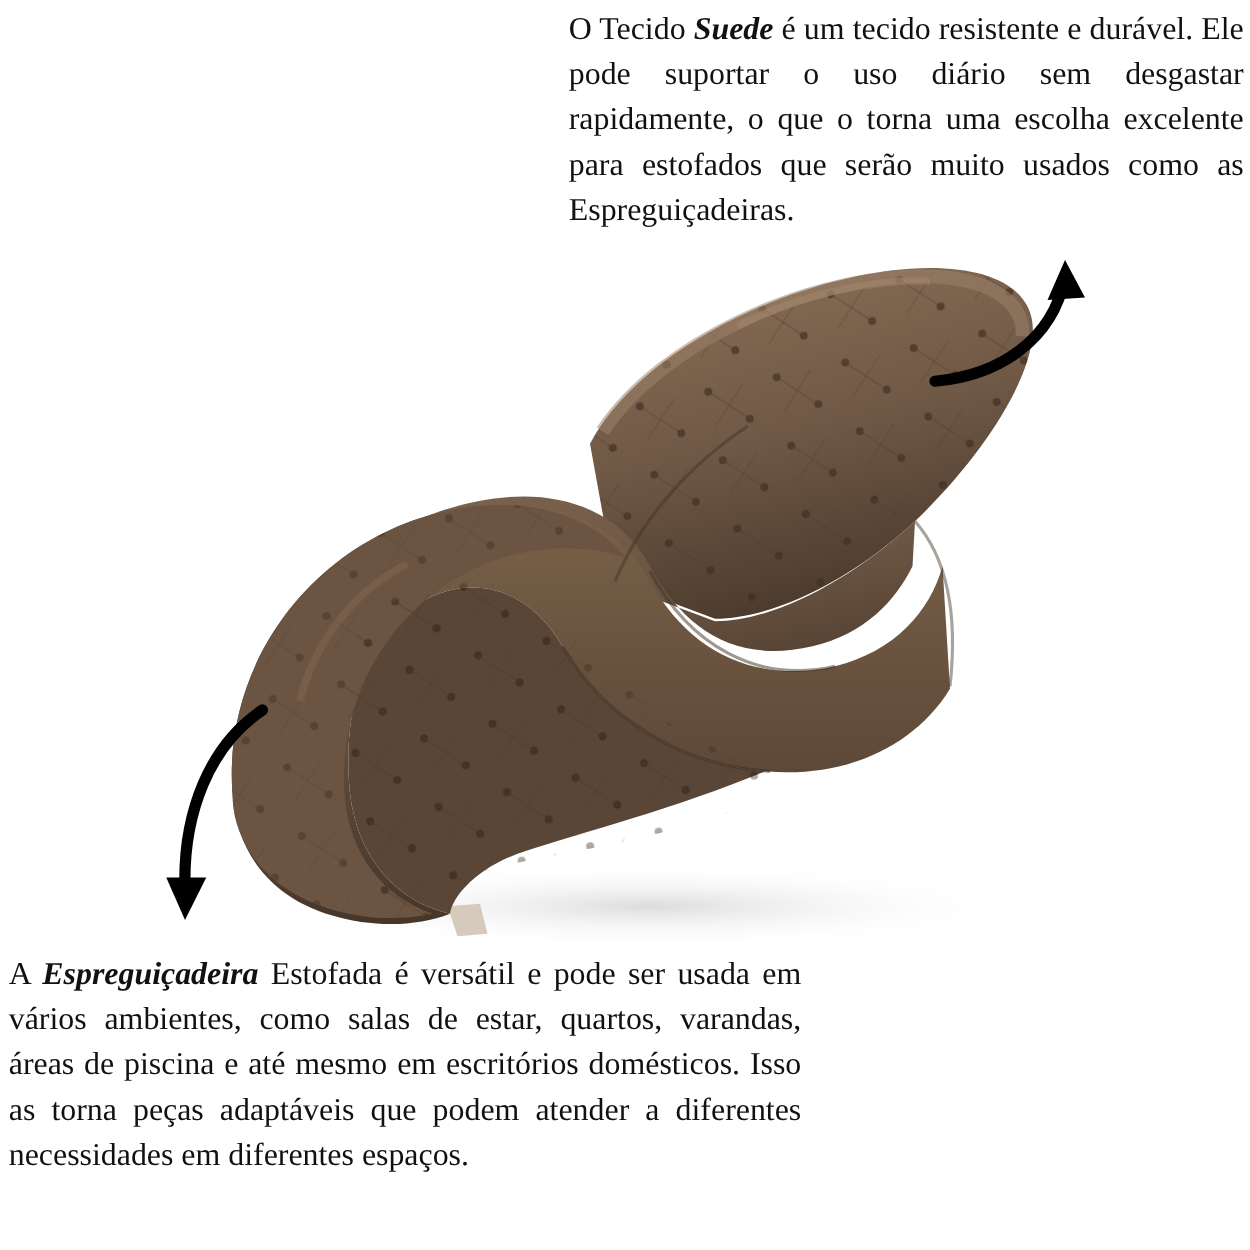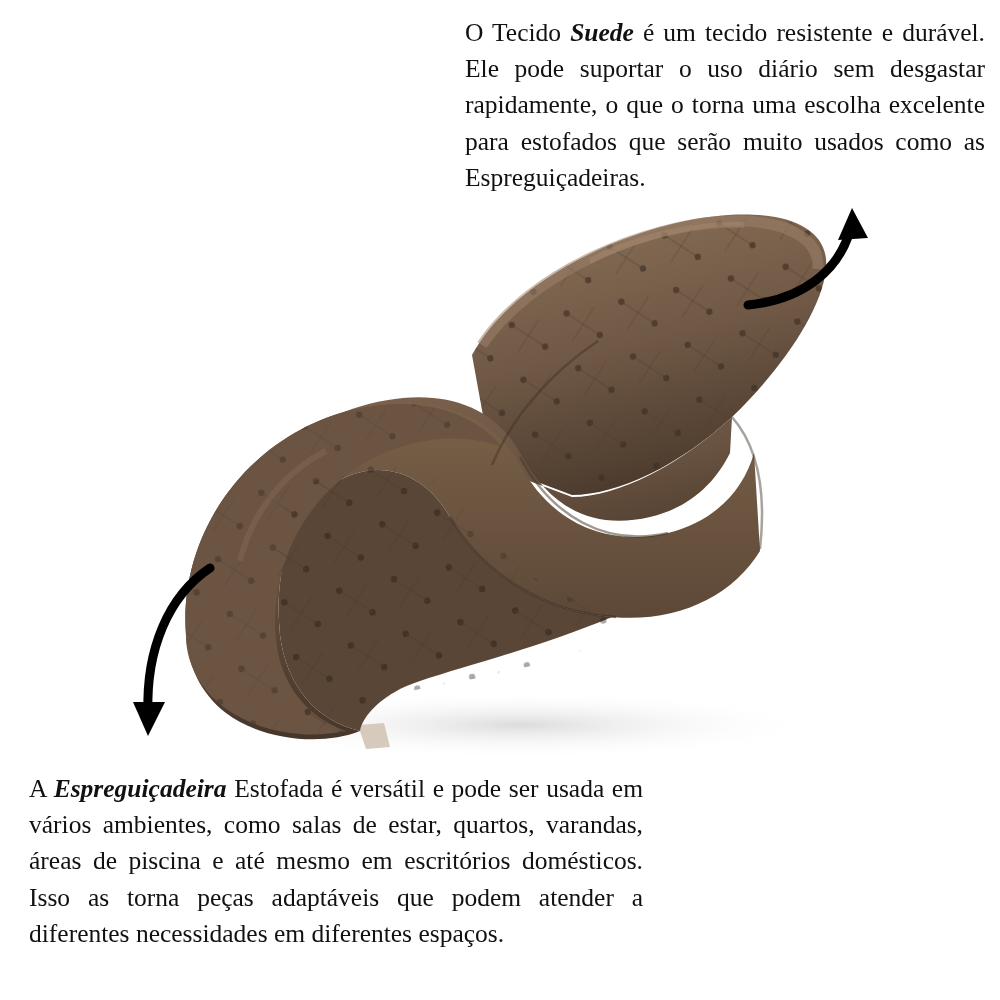--- a/index.html
+++ b/index.html
@@ -32,33 +32,33 @@
     color: #111111;
   }
 
   .text-top {
     top: 2px;
     left: 452px;
     width: 546px;
   }
 
   .text-bottom {
-    left: 16px;
+    left: 4px;
     top: 758px;
     width: 640px;
   }
 
   .text-block .kw {
     font-weight: bold;
     font-style: italic;
   }
 
   
   .text-block p {
-    margin: 13px;
+    margin: 3px;
   }
 
   
   .product-wrap {
     position: absolute;
     left: 120px;
     top: 165px;
     width: 790px;
     height: 600px;
   }

